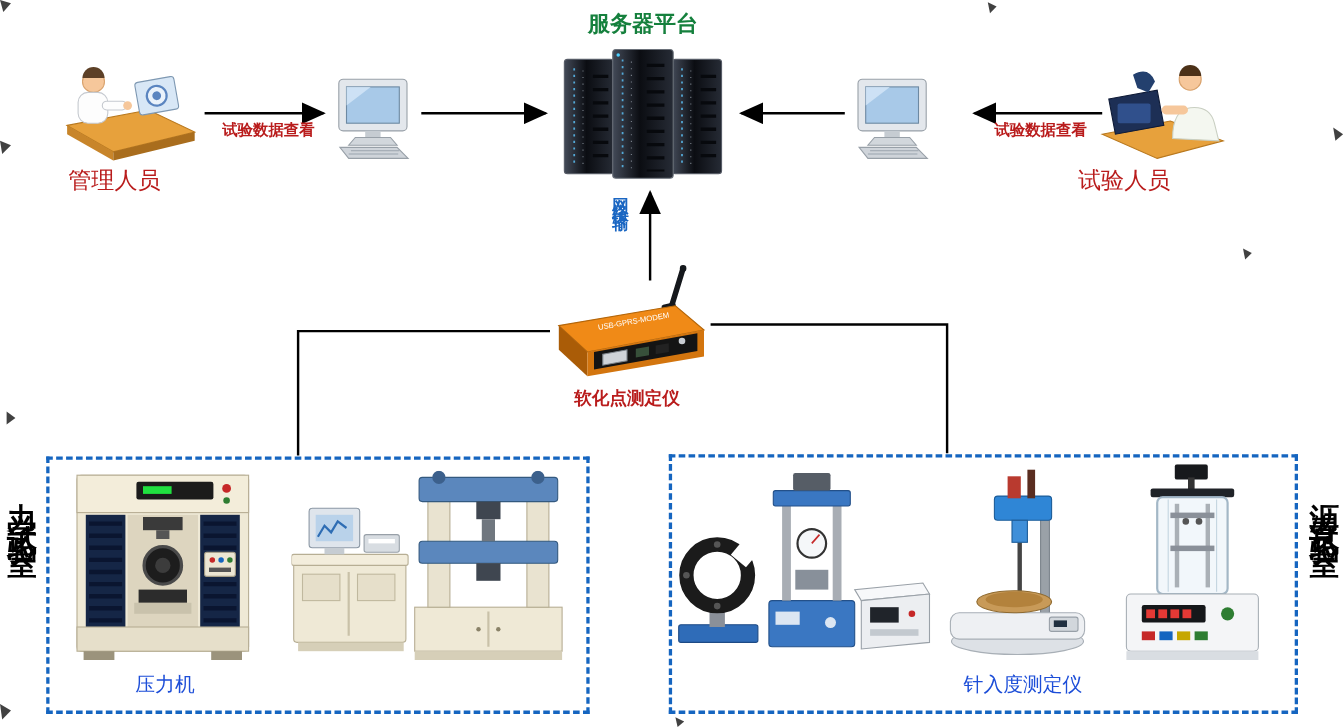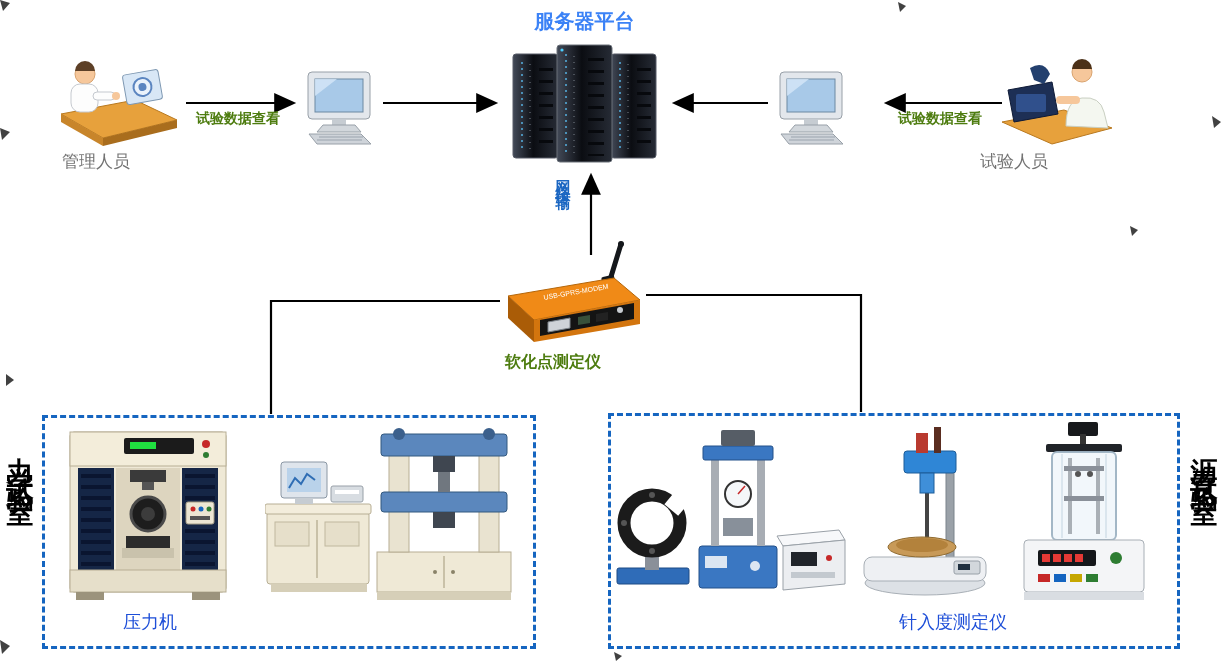--- a/index.html
+++ b/index.html
@@ -5,24 +5,24 @@
   * { margin:0; padding:0; box-sizing:border-box; }
   html,body { background:#fff; }
   #canvas {
     position:relative; width:1221px; height:662px; background:#ffffff;
     font-family:"Liberation Sans","DejaVu Sans",sans-serif; overflow:hidden; color:#111;
   }
   .abs { position:absolute; }
   .abs svg { display:block; width:100%; height:100%; }
   .title {
     position:absolute; left:512px; top:8px; width:145px; text-align:center;
-    font-size:20px; font-weight:600; color:#3b82f6;
+    font-size:20px; font-weight:600; color:#15803d;
   }
-  .actor-label { position:absolute; top:150px; font-size:17px; color:#737373; }
-  .blue-label { position:absolute; color:#4d7c0f; font-weight:bold; text-align:left; }
+  .actor-label { position:absolute; top:150px; font-size:21px; color:#b91c1c; }
+  .blue-label { position:absolute; color:#b91c1c; font-weight:bold; text-align:center; }
   .action-label { top:110px; width:96px; font-size:14px; }
   .collection-label { left:505px; top:352px; width:130px; font-size:16px; }
   .net-label {
     position:absolute; left:553px; top:168px; color:#1a66c2; font-weight:bold;
     font-size:15px; letter-spacing:5px;
     writing-mode:vertical-lr; text-orientation:upright;
   }
   .lab-box { position:absolute; border:3px dashed #1565c0; background:transparent; }
   .lab-box.mechanics { left:42px; top:415px; width:494px; height:234px; }
   .lab-box.asphalt   { left:608px; top:413px; width:572px; height:236px; }
@@ -290,21 +290,21 @@
       <rect x="100" y="139" width="12" height="6" fill="#203040"></rect>
       <rect x="67" y="68" width="4" height="52" fill="#444"></rect>
       <ellipse cx="64" cy="122" rx="34" ry="10" fill="#c89a58" stroke="#8f6a2f"></ellipse>
       <ellipse cx="64" cy="120" rx="26" ry="7" fill="#b3823c"></ellipse>
       <rect x="46" y="26" width="52" height="22" rx="3" fill="#2f86d6" stroke="#1d5d99"></rect>
       <rect x="58" y="8" width="12" height="20" fill="#b93a2f"></rect>
       <rect x="76" y="2" width="7" height="26" fill="#5a2d20"></rect>
       <rect x="62" y="48" width="14" height="20" fill="#3f8fd9" stroke="#1d5d99"></rect>
     </svg>
   </div>
-  <div class="dev-label" style="left:883px;">针入度测定仪</div>
+  <div class="dev-label" style="left:860px;">针入度测定仪</div>
 
   <div class="abs" style="left:1012px; top:422px; width:145px; height:185px;">
     <svg viewBox="0 0 145 185">
       <rect x="56" y="0" width="30" height="14" rx="2" fill="#17191c"></rect>
       <rect x="68" y="12" width="6" height="14" fill="#333"></rect>
       <rect x="34" y="22" width="76" height="8" rx="2" fill="#202328"></rect>
       <rect x="40" y="30" width="64" height="88" rx="5" fill="#f2f7fb" stroke="#9fb4c4" stroke-width="2" opacity="0.95"></rect>
       <line x1="50" y1="32" x2="50" y2="116" stroke="#c3d4e0"></line>
       <line x1="94" y1="32" x2="94" y2="116" stroke="#c3d4e0"></line>
       <rect x="56" y="36" width="4" height="76" fill="#aab0b6"></rect>

